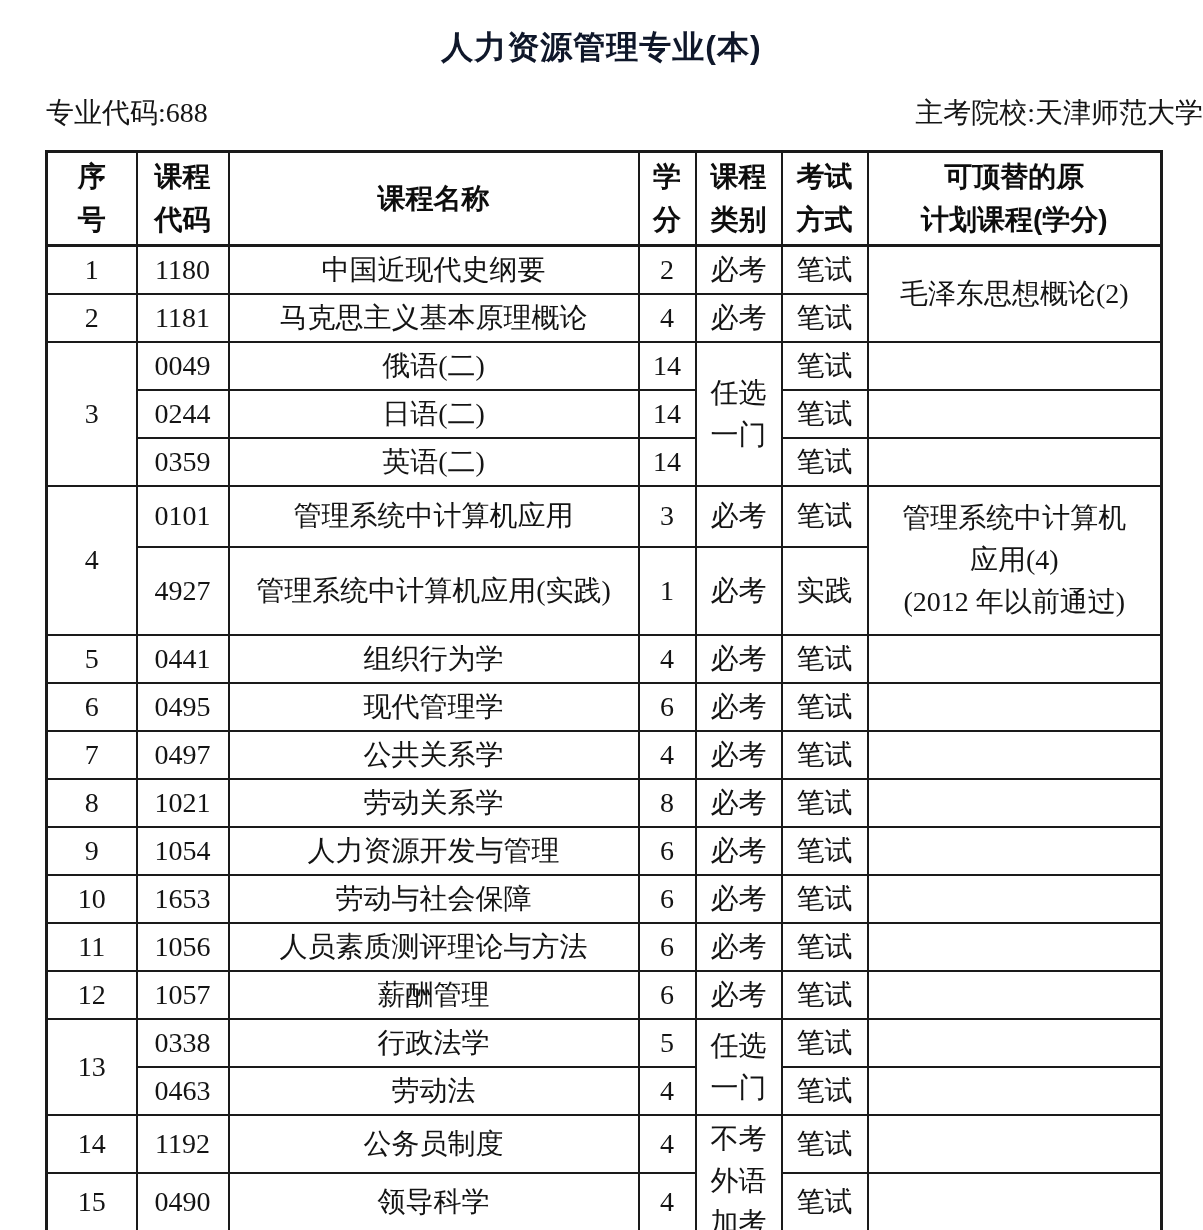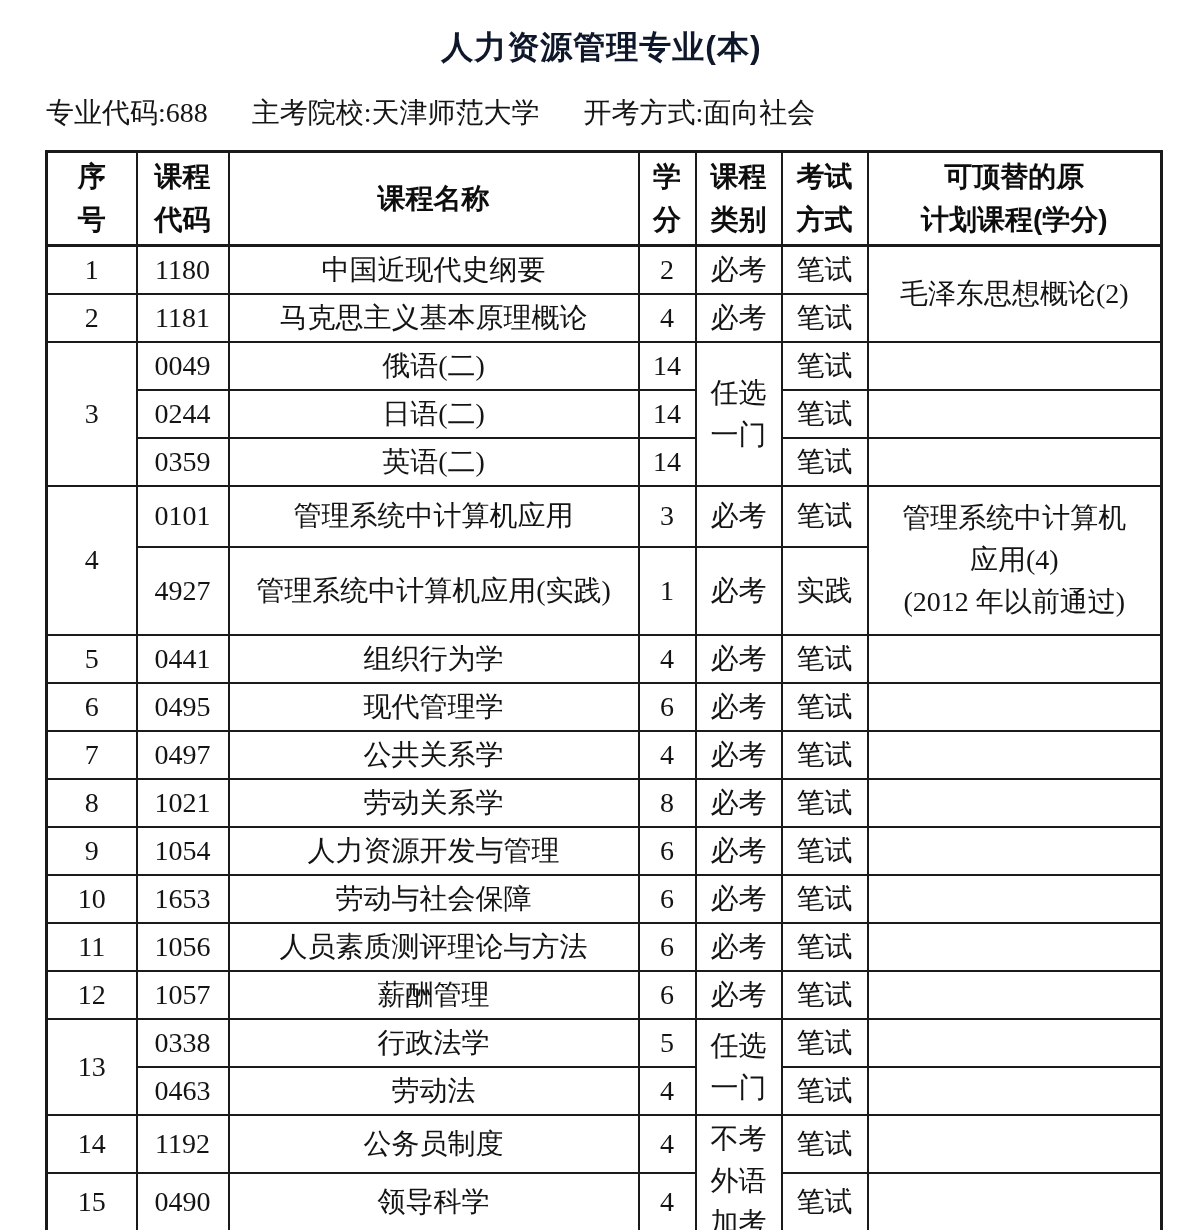--- a/index.html
+++ b/index.html
@@ -16,24 +16,25 @@
     text-align: center;
     font-family: "Liberation Sans", "DejaVu Sans", sans-serif;
     font-weight: 700;
     font-size: 32px;
     letter-spacing: 1px;
     color: #0f172a;
   }
   .meta-line {
     margin: 24px 0 18px 46px;
     display: flex;
-    gap: 44px;
+    gap: 14px;
     font-size: 28px;
     color: #151515;
     white-space: nowrap;
+    justify-content: space-between;
   }
   table.course-table {
     margin-left: 45px;
     width: 1115px;
     border-collapse: collapse;
     table-layout: fixed;
     border: 3px solid #1a1a1a;
   }
   col.c-seq   { width: 90px; }
   col.c-code  { width: 92px; }
@@ -71,21 +72,20 @@
   td.type-cell, td.repl-cell { white-space: pre-line; }
 </style>
 </head>
 <body>
 
 <h1 class="page-title">人力资源管理专业(本)</h1>
 
 <div class="meta-line">
   <span>专业代码:688</span>
   <span>主考院校:天津师范大学</span>
-  <span>开考方式:面向社会</span>
 </div>
 
 <table class="course-table">
   <colgroup>
     <col class="c-seq">
       <col class="c-code">
       <col class="c-name">
       <col class="c-cred">
     <col class="c-type">
       <col class="c-exam">

